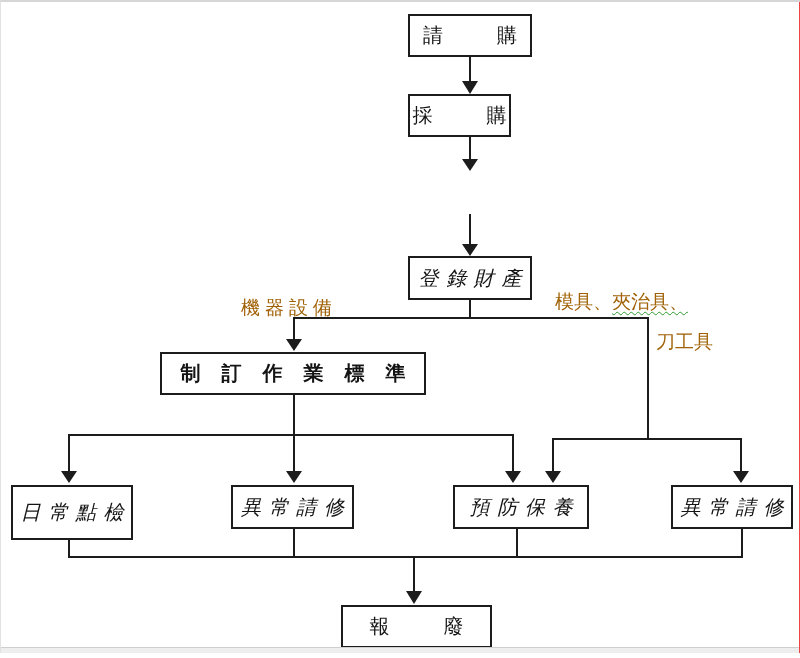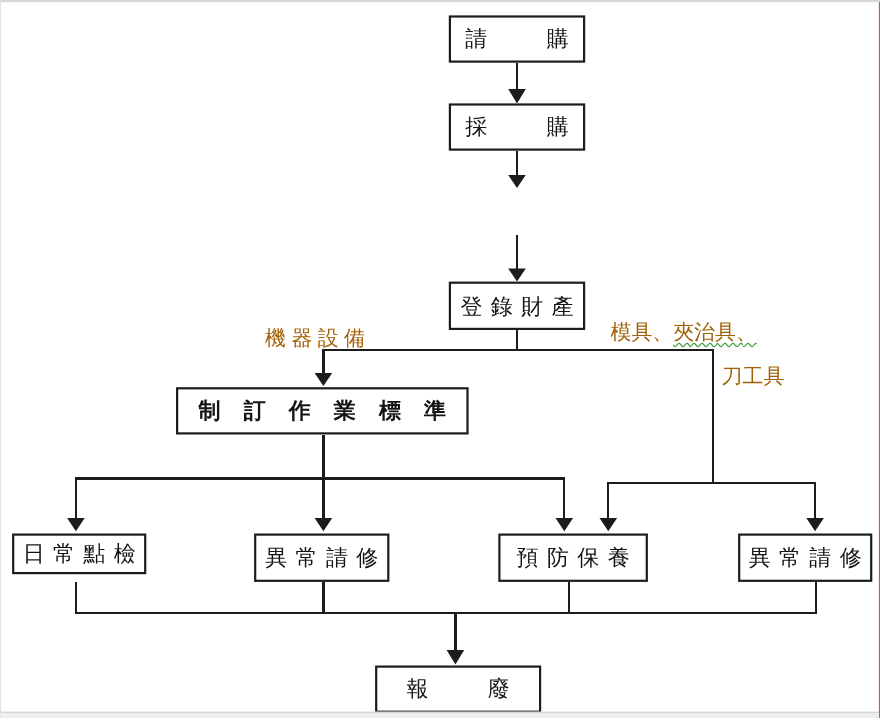--- a/index.html
+++ b/index.html
@@ -40,21 +40,21 @@
     border: 2px solid #1c1c1c;
     display: flex;
     align-items: center;
     justify-content: center;
     font-size: 20px;
     color: #141414;
     white-space: nowrap;
   }
   .gap-xl span { letter-spacing: 2.7em; margin-right: -2.7em; }
   .gap-l  span { letter-spacing: 1.05em; margin-right: -1.05em; font-weight: bold; }
-  .gap-s  span { letter-spacing: 0.38em; margin-right: -0.38em; }
+  .gap-s  span { letter-spacing: 0.38em; margin-right: -0.38em; font-style: italic; }
   .branch-label {
     position: absolute;
     font-size: 19px;
     color: #a16207;
     white-space: nowrap;
   }
   .branch-label .spaced { letter-spacing: 0.26em; margin-right: -0.26em; }
   .squiggle {
     text-decoration-line: underline;
     text-decoration-style: wavy;
@@ -127,34 +127,34 @@
     <g>
       <line x1="413" y1="555" x2="413" y2="590"></line>
       <polygon points="405,589 421,589 413,602"></polygon>
     </g>
   </svg>
 
   <div class="node gap-xl" style="left:407px;top:12px;width:124px;height:43px">
     <span>請購</span>
   </div>
 
-  <div class="node gap-xl" style="left:407px;top:92px;width:124px;height:43px">
+  <div class="node gap-xl" style="left:407px;top:92px;width:103px;height:43px">
     <span>採購</span>
   </div>
 
 
   <div class="node gap-s" style="left:407px;top:254px;width:124px;height:44px">
     <span>登錄財產</span>
   </div>
 
   <div class="node gap-l" style="left:159px;top:350px;width:266px;height:43px">
     <span>制訂作業標準</span>
   </div>
 
-  <div class="node gap-s" style="left:10px;top:483px;width:122px;height:37px">
+  <div class="node gap-s" style="left:10px;top:483px;width:122px;height:55px">
     <span>日常點檢</span>
   </div>
 
   <div class="node gap-s" style="left:230px;top:483px;width:123px;height:44px">
     <span>異常請修</span>
   </div>
 
   <div class="node gap-s" style="left:452px;top:483px;width:136px;height:44px">
     <span>預防保養</span>
   </div>

